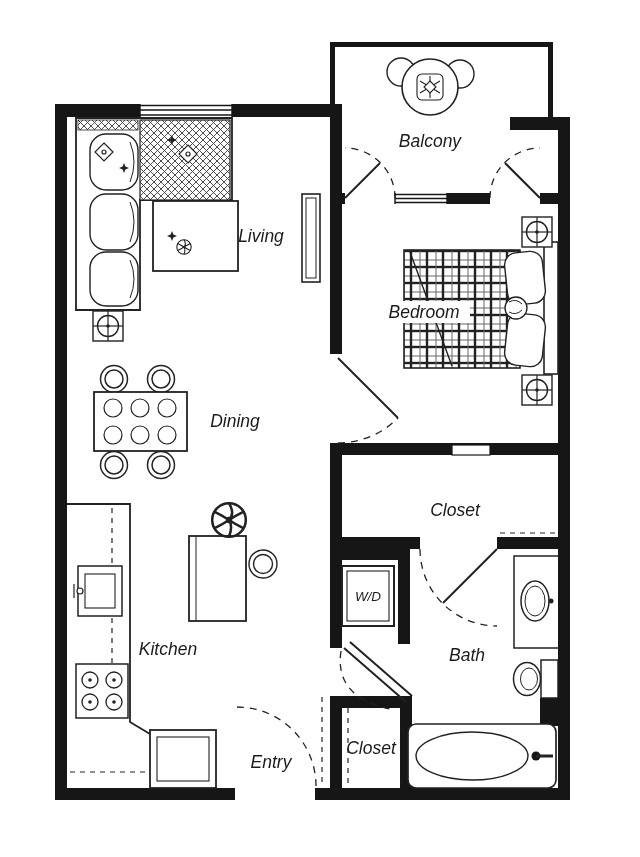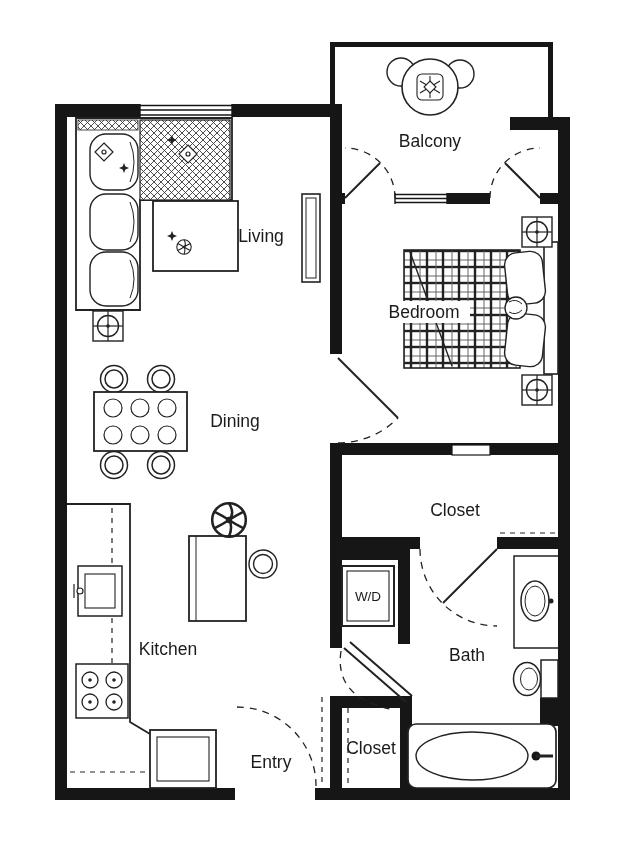--- a/index.html
+++ b/index.html
@@ -1,16 +1,16 @@
 <!DOCTYPE html>
 <html><head>
 <meta charset="utf-8">
 <style>
   html,body{margin:0;padding:0;background:#ffffff;}
-  .stage{position:relative;width:640px;height:857px;background:#fff;overflow:hidden;}
+  .stage{position:relative;width:640px;height:857px;background:#fff;overflow:hidden;font-style:italic;}
   svg{display:block;}
   text{font-family:"Liberation Sans","DejaVu Sans",sans-serif;fill:#1b1b1b;}
   .room-label{font-size:17.5px;}
   .small-label{font-size:13.5px;}
 </style>
 </head>
 <body>
 
 <div class="stage">
 <svg width="640" height="857" viewBox="0 0 640 857">

